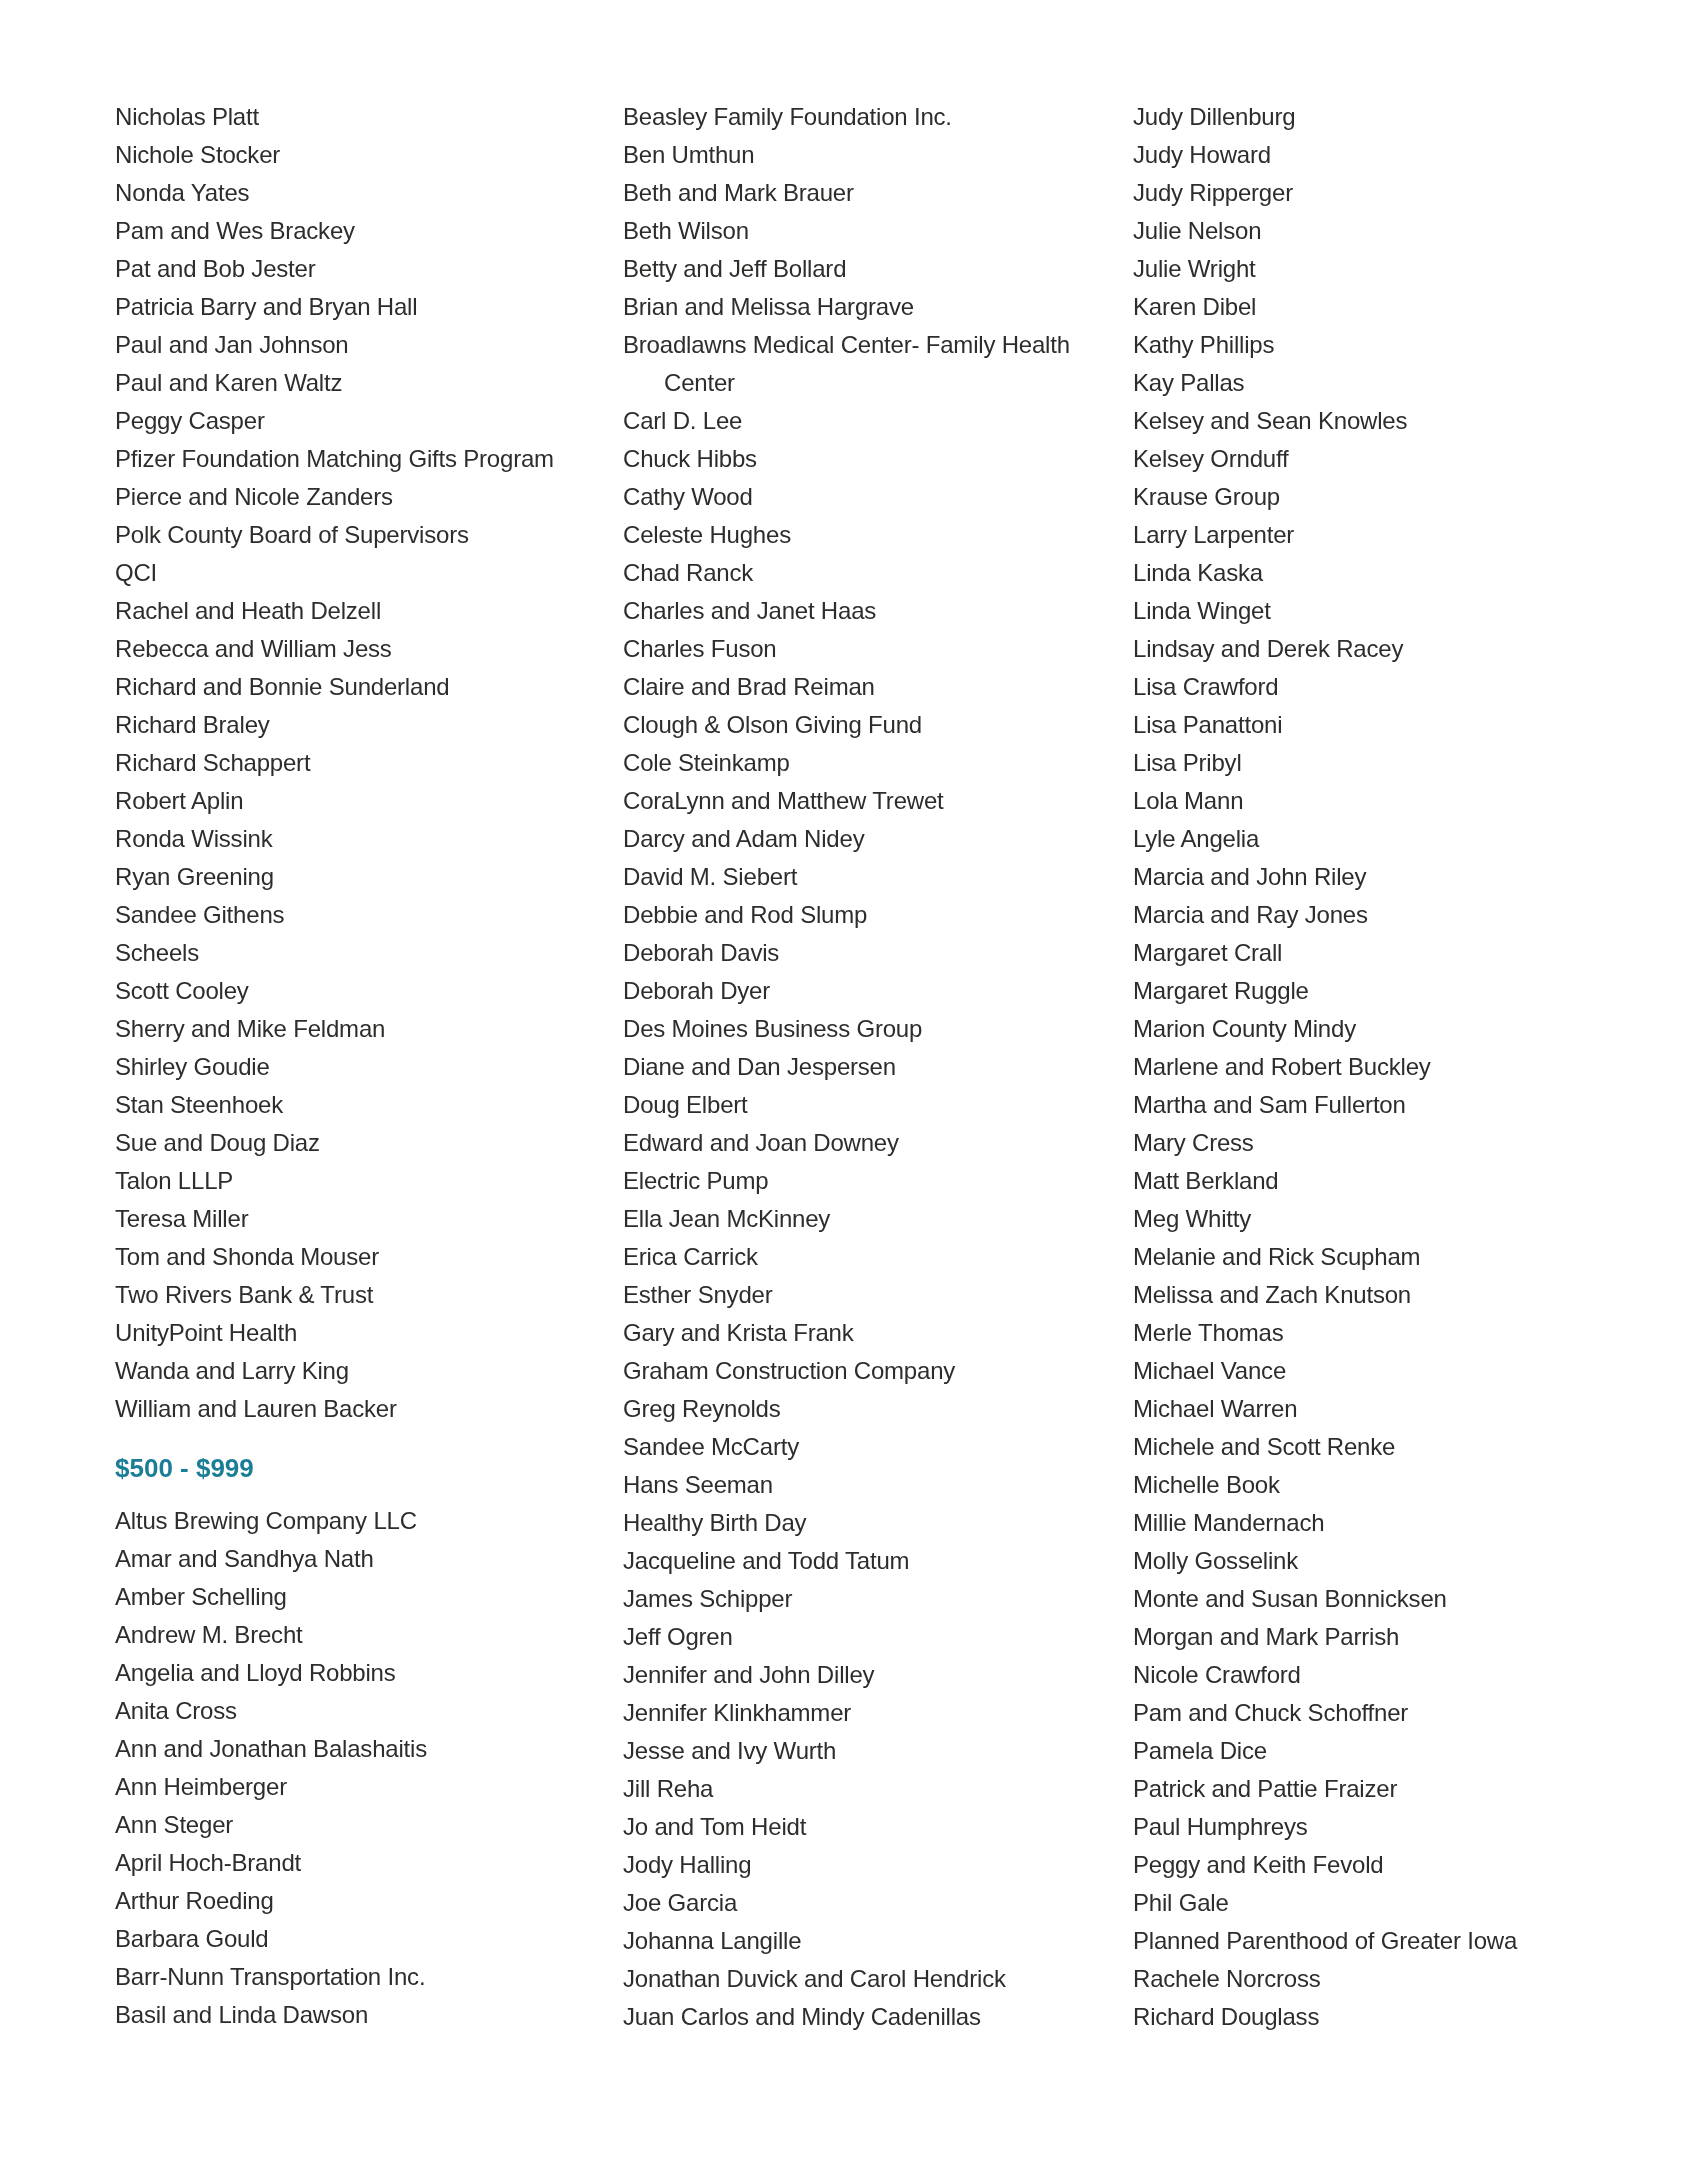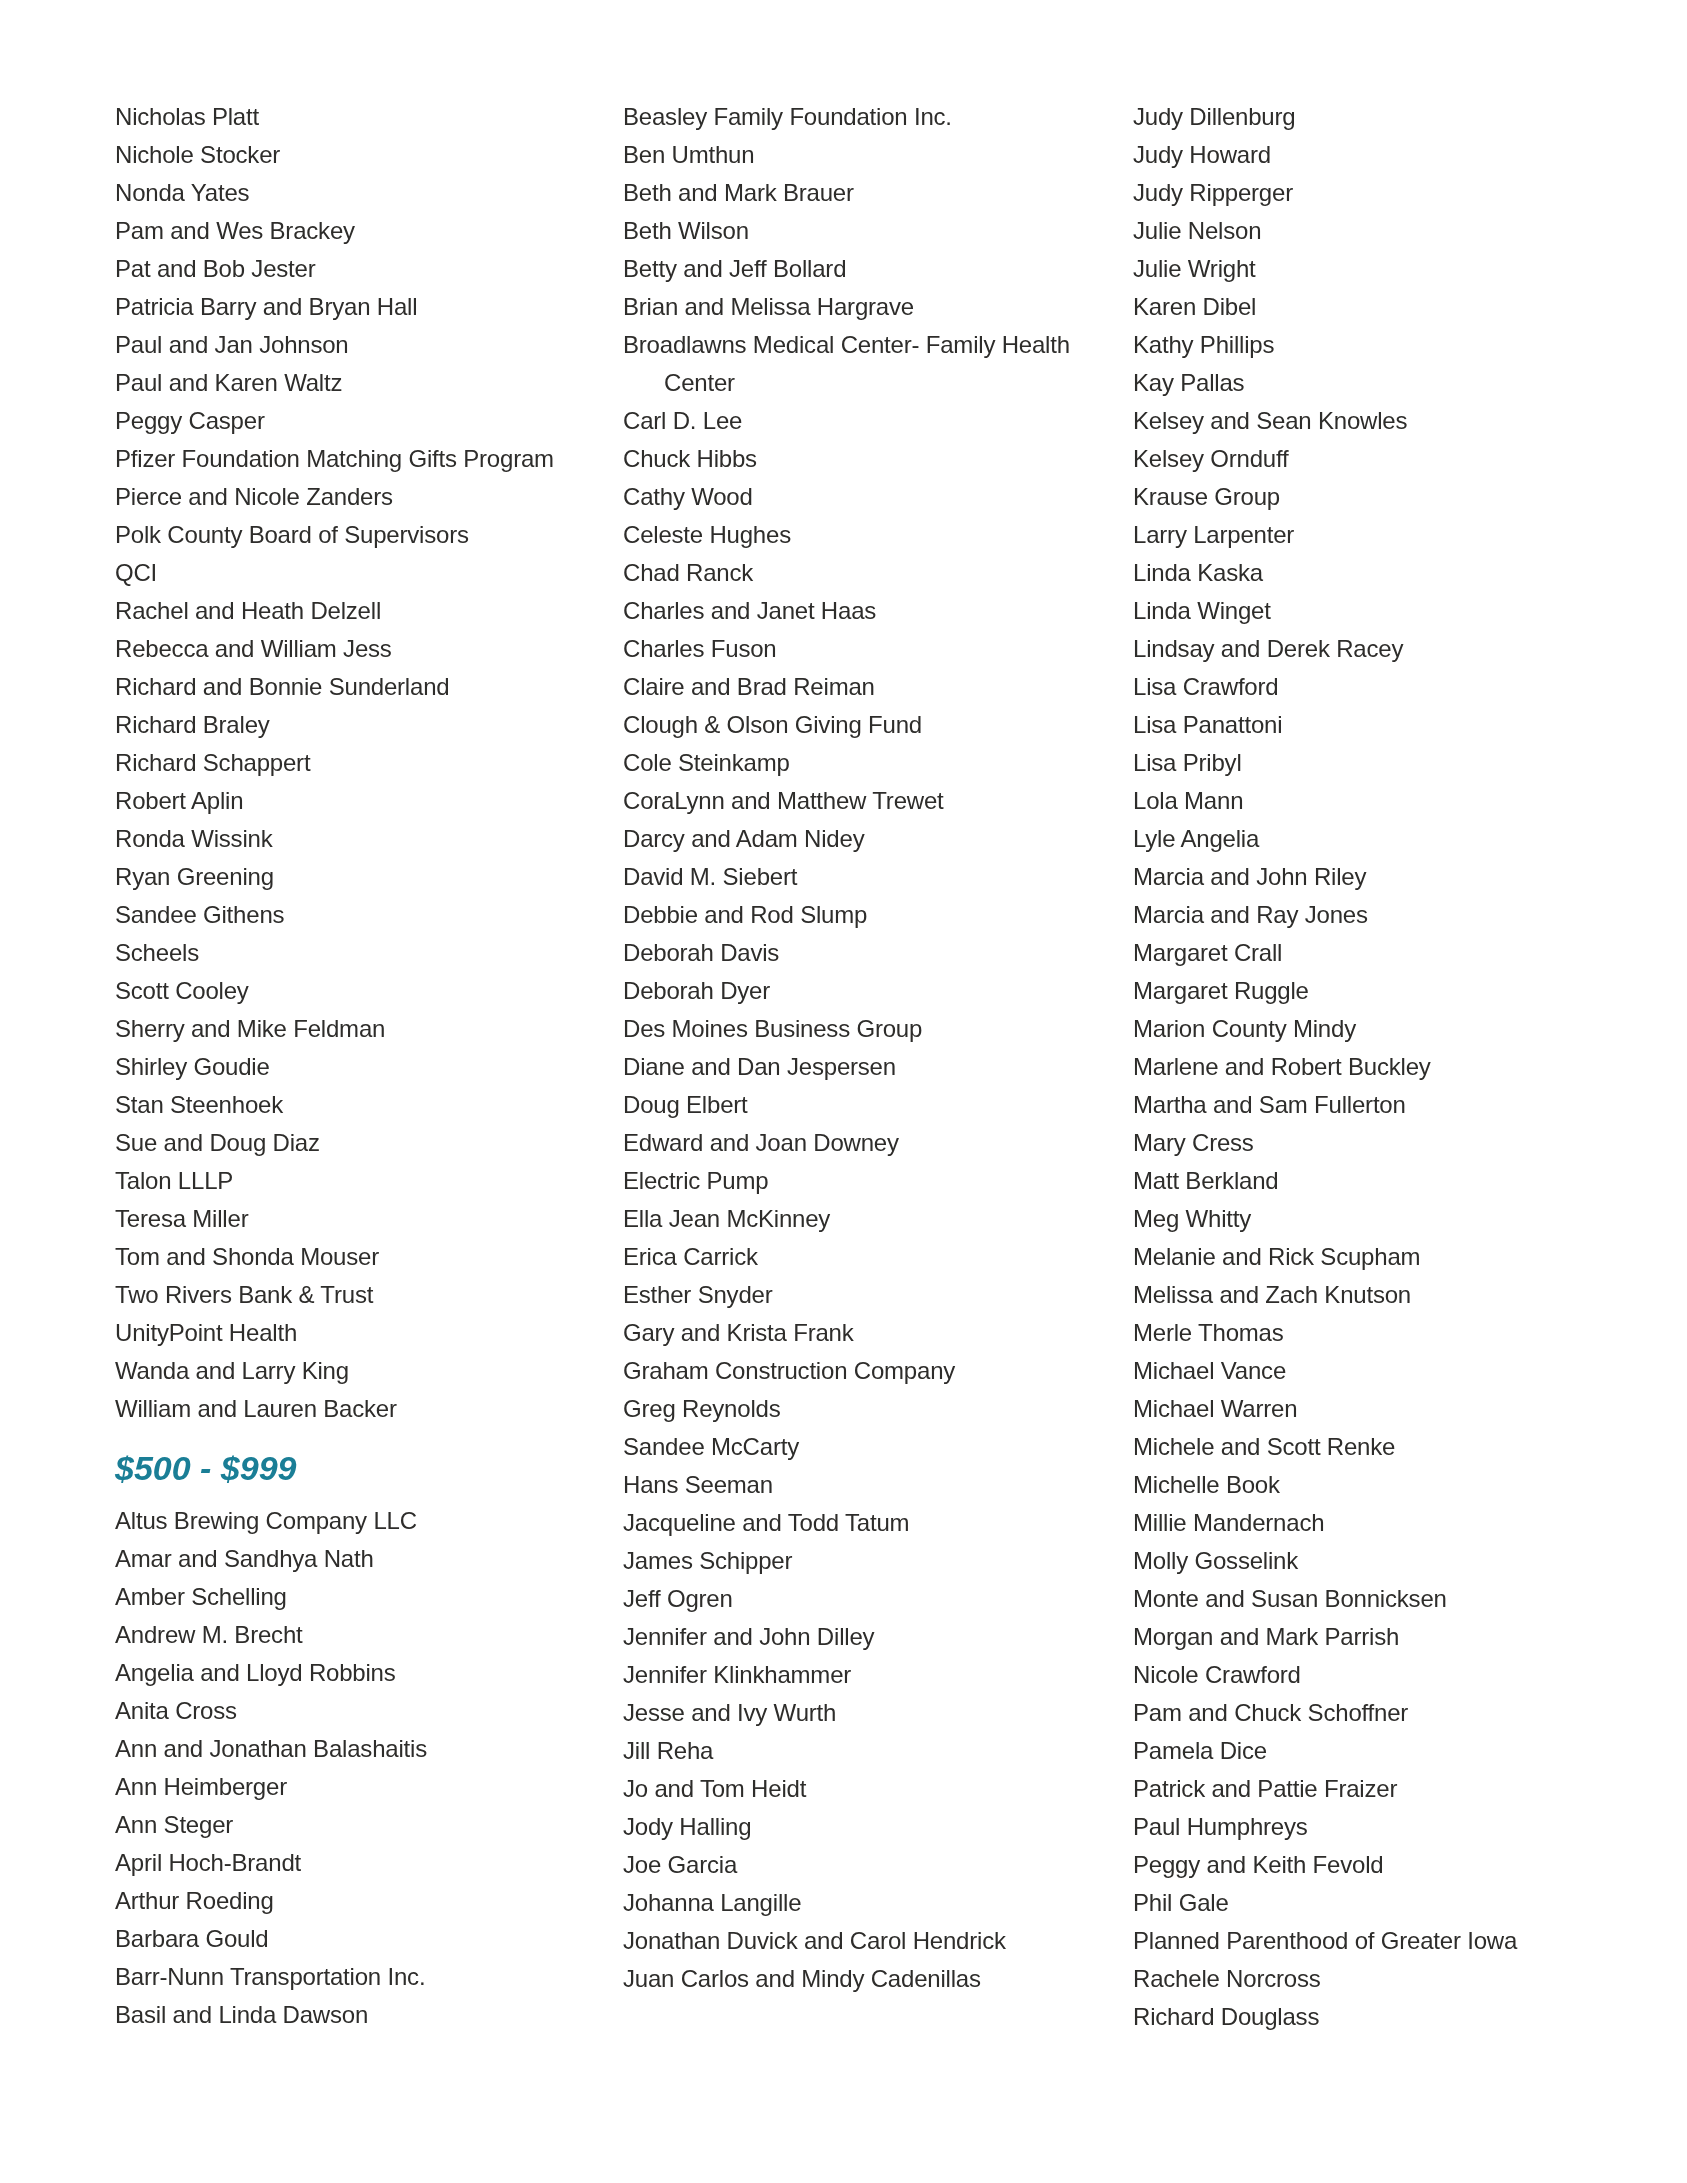--- a/index.html
+++ b/index.html
@@ -19,26 +19,25 @@
   .donor-name {
     font-size: 24px;
     line-height: 38px;
     letter-spacing: -0.2px;
     white-space: nowrap;
     padding-left: 41px;
     text-indent: -41px;
   }
   .donor-name.wrap { white-space: normal; }
   .tier-heading {
-    font-size: 34px;
+    font-size: 26px;
     line-height: 41px;
     font-weight: bold;
     letter-spacing: 0px;
     margin: 20px 0 13.2px 0;
-    font-style: italic;
   }
 </style>
 </head>
 <body>
 
 <div class="page">
   <div class="col col-0">
       <div class="donor-name">Nicholas Platt</div>
       <div class="donor-name">Nichole Stocker</div>
       <div class="donor-name">Nonda Yates</div>
@@ -120,20 +119,21 @@
       <div class="donor-name">Edward and Joan Downey</div>
       <div class="donor-name">Electric Pump</div>
       <div class="donor-name">Ella Jean McKinney</div>
       <div class="donor-name">Erica Carrick</div>
       <div class="donor-name">Esther Snyder</div>
       <div class="donor-name">Gary and Krista Frank</div>
       <div class="donor-name">Graham Construction Company</div>
       <div class="donor-name">Greg Reynolds</div>
       <div class="donor-name">Sandee McCarty</div>
       <div class="donor-name">Hans Seeman</div>
+      <div class="donor-name">Healthy Birth Day</div>
       <div class="donor-name">Jacqueline and Todd Tatum</div>
       <div class="donor-name">James Schipper</div>
       <div class="donor-name">Jeff Ogren</div>
       <div class="donor-name">Jennifer and John Dilley</div>
       <div class="donor-name">Jennifer Klinkhammer</div>
       <div class="donor-name">Jesse and Ivy Wurth</div>
       <div class="donor-name">Jill Reha</div>
       <div class="donor-name">Jo and Tom Heidt</div>
       <div class="donor-name">Jody Halling</div>
       <div class="donor-name">Joe Garcia</div>

